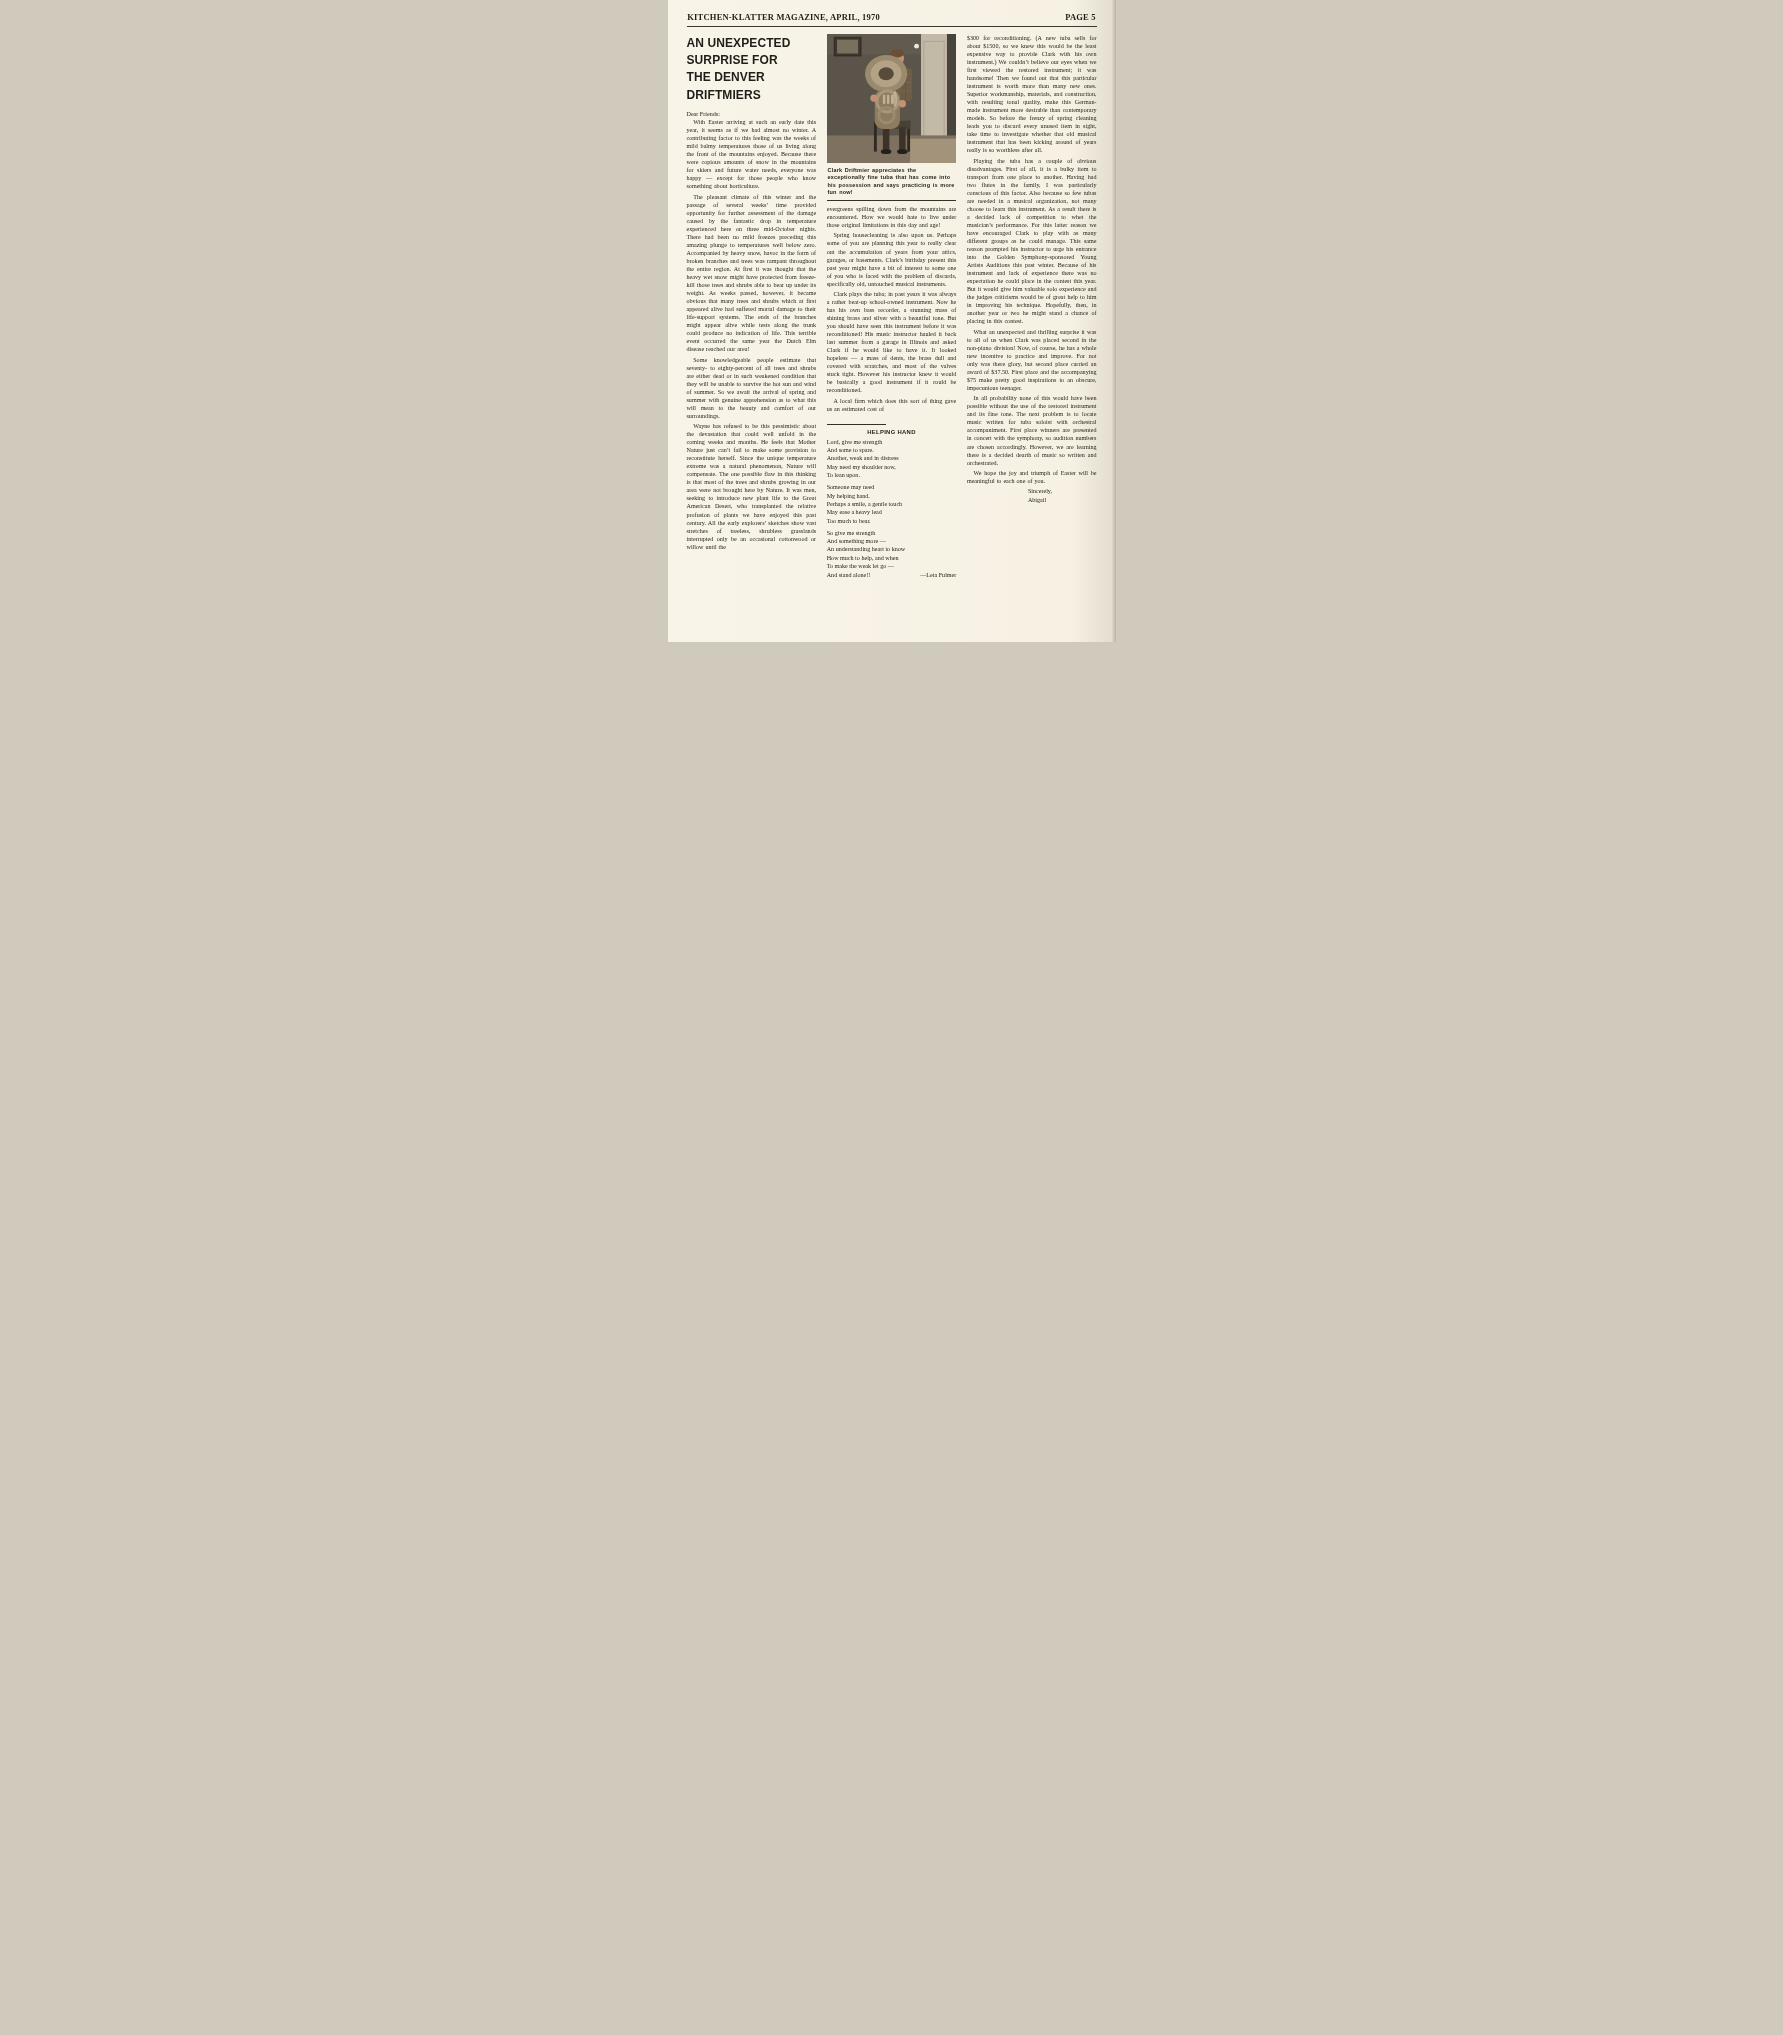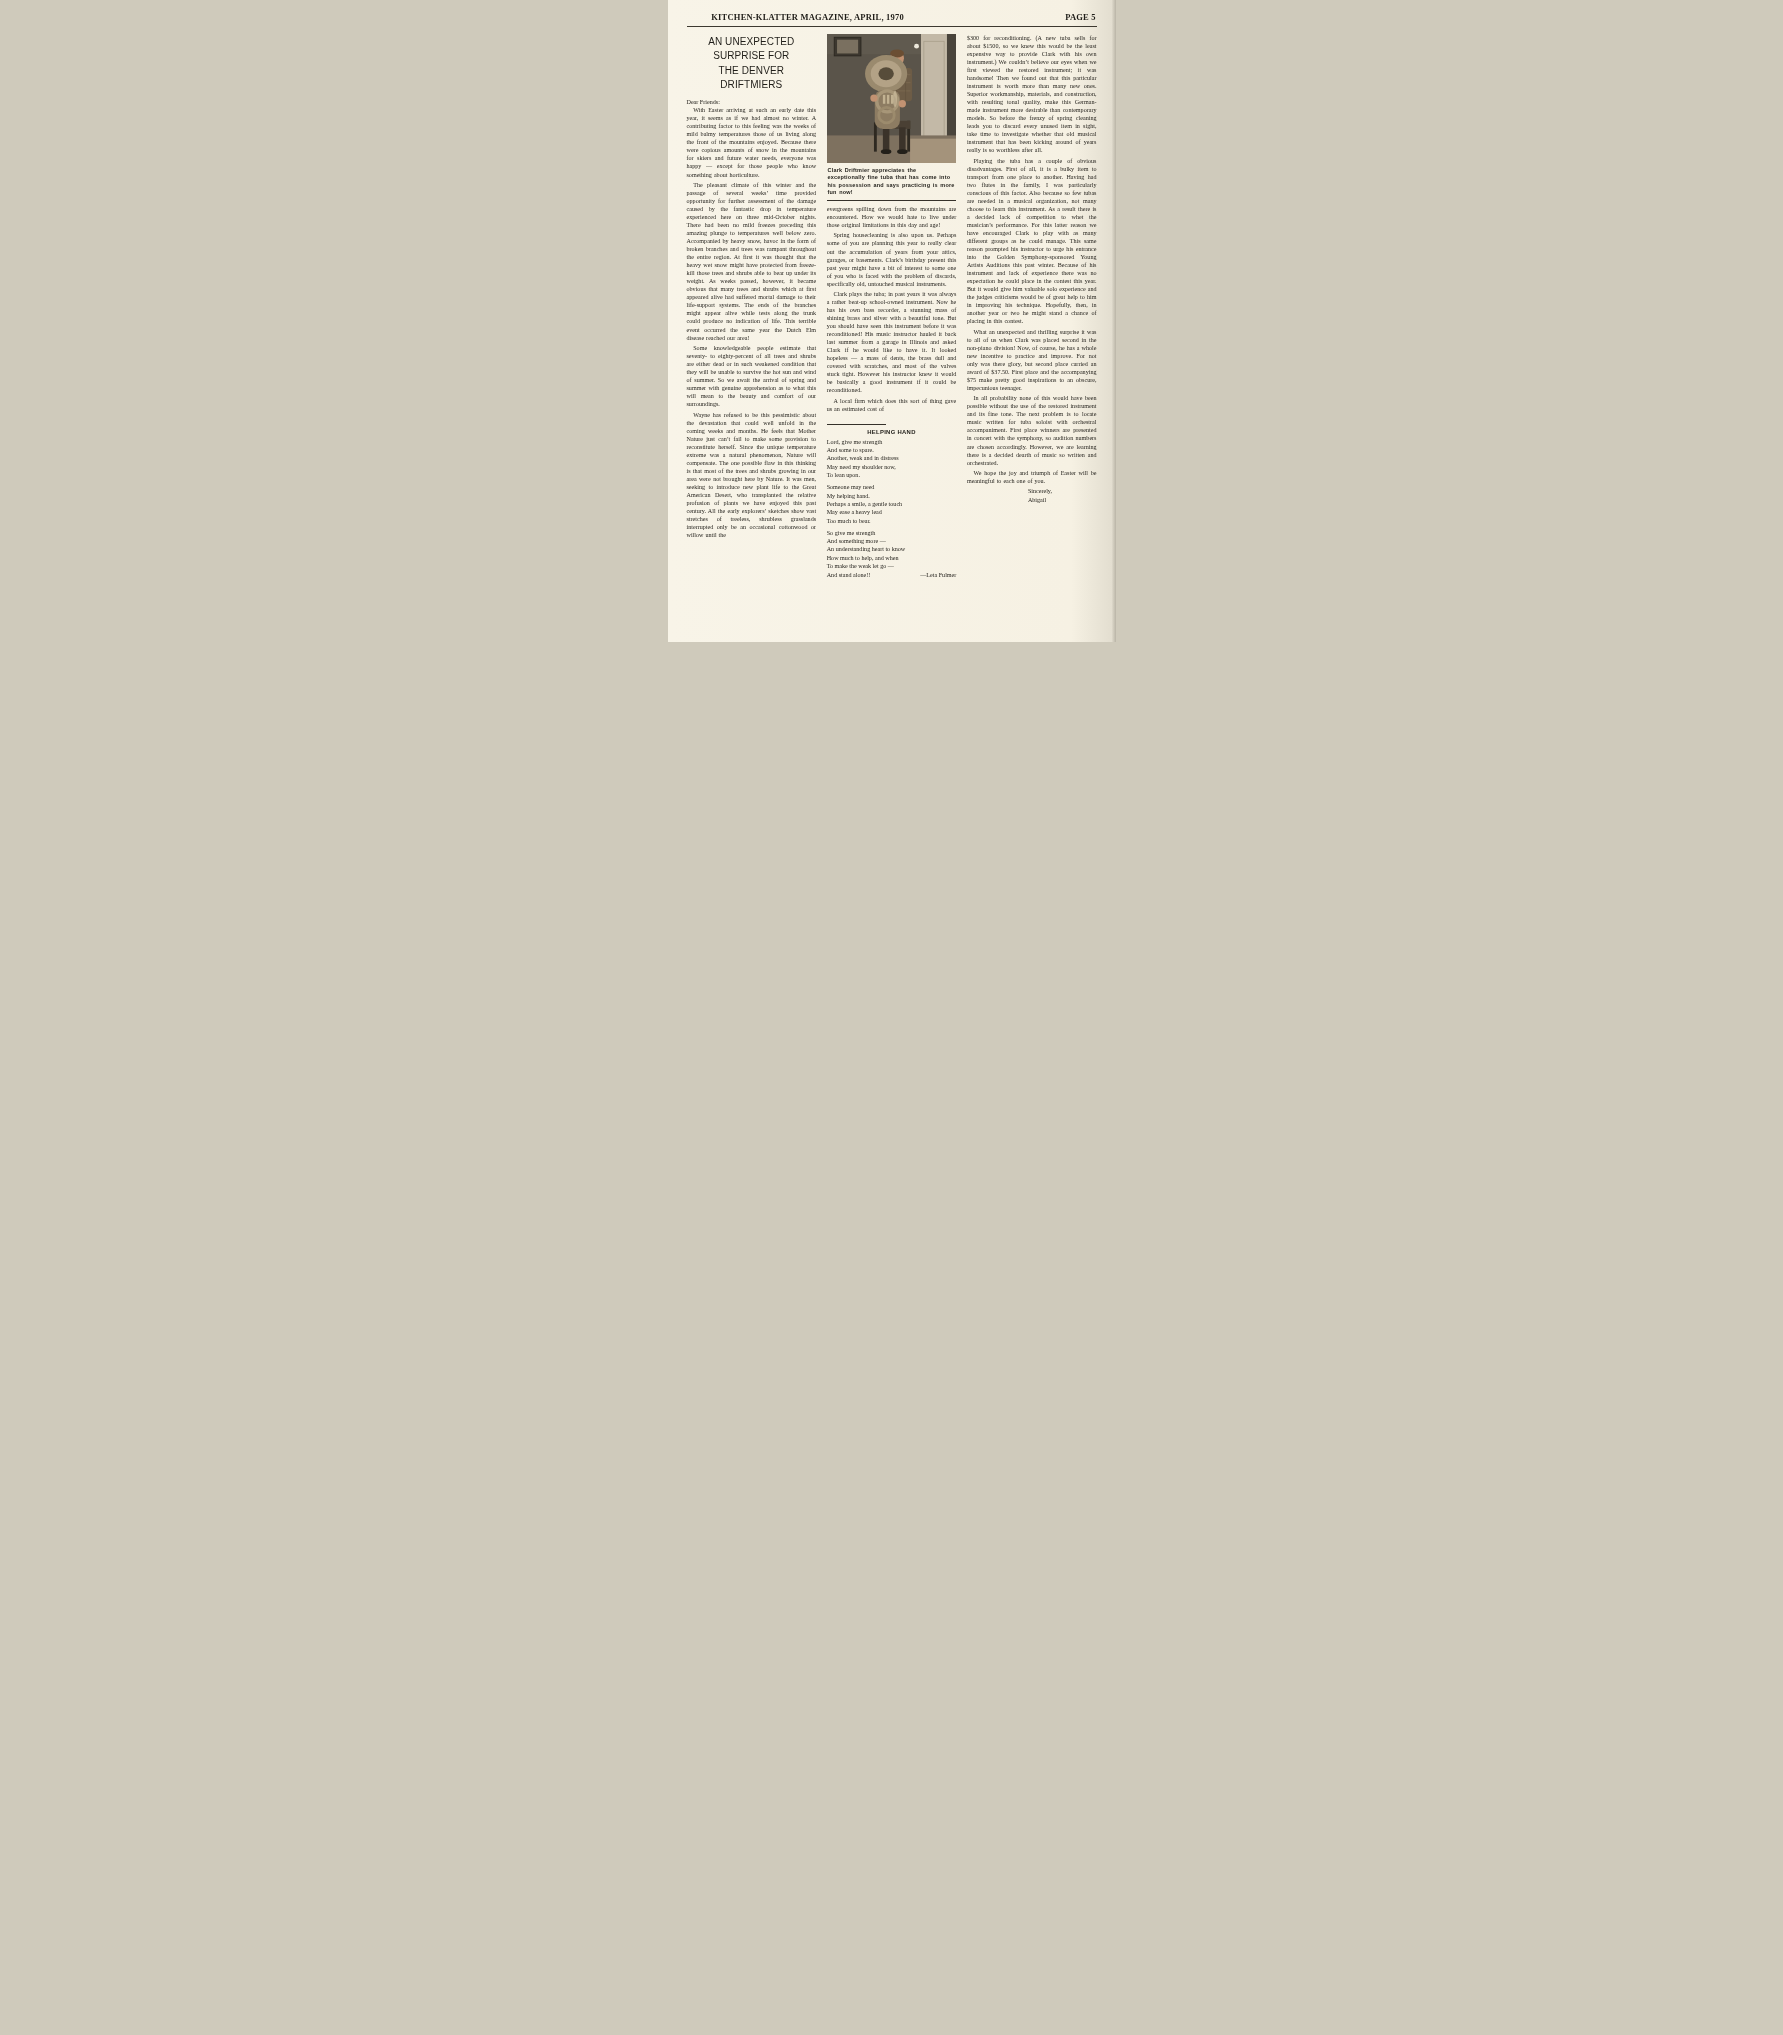--- a/index.html
+++ b/index.html
@@ -14,34 +14,32 @@
     font-family: "Liberation Serif", serif;
   }
   .masthead {
     display: flex;
     justify-content: space-between;
     align-items: baseline;
     font-weight: bold;
     font-size: 8.5px;
     letter-spacing: 0.2px;
     padding: 1.6px 0.8px 4.1px 0.8px;
-    margin-left: 24px;
   }
   .masthead-rule { border: none; border-top: 0.8px solid #3d3930; margin: 0 0 6.5px 0; }
   .columns {
     display: grid;
     grid-template-columns: 1fr 1fr 1fr;
     column-gap: 10.6px;
   }
   .article-title {
     font-family: "Liberation Sans", sans-serif;
-    font-weight: normal;
-    font-size: 10px;
+    font-weight: bold;
+    font-size: 12px;
     line-height: 1.45;
-    text-align: center;
     white-space: pre-line;
     margin: 0.8px 0 6.5px 0;
     letter-spacing: 0.1px;
   }
   p.body {
     font-size: 6.1px;
     line-height: 1.32;
     text-align: justify;
     margin: 0 0 2.4px 0;
     text-indent: 1.1em;

